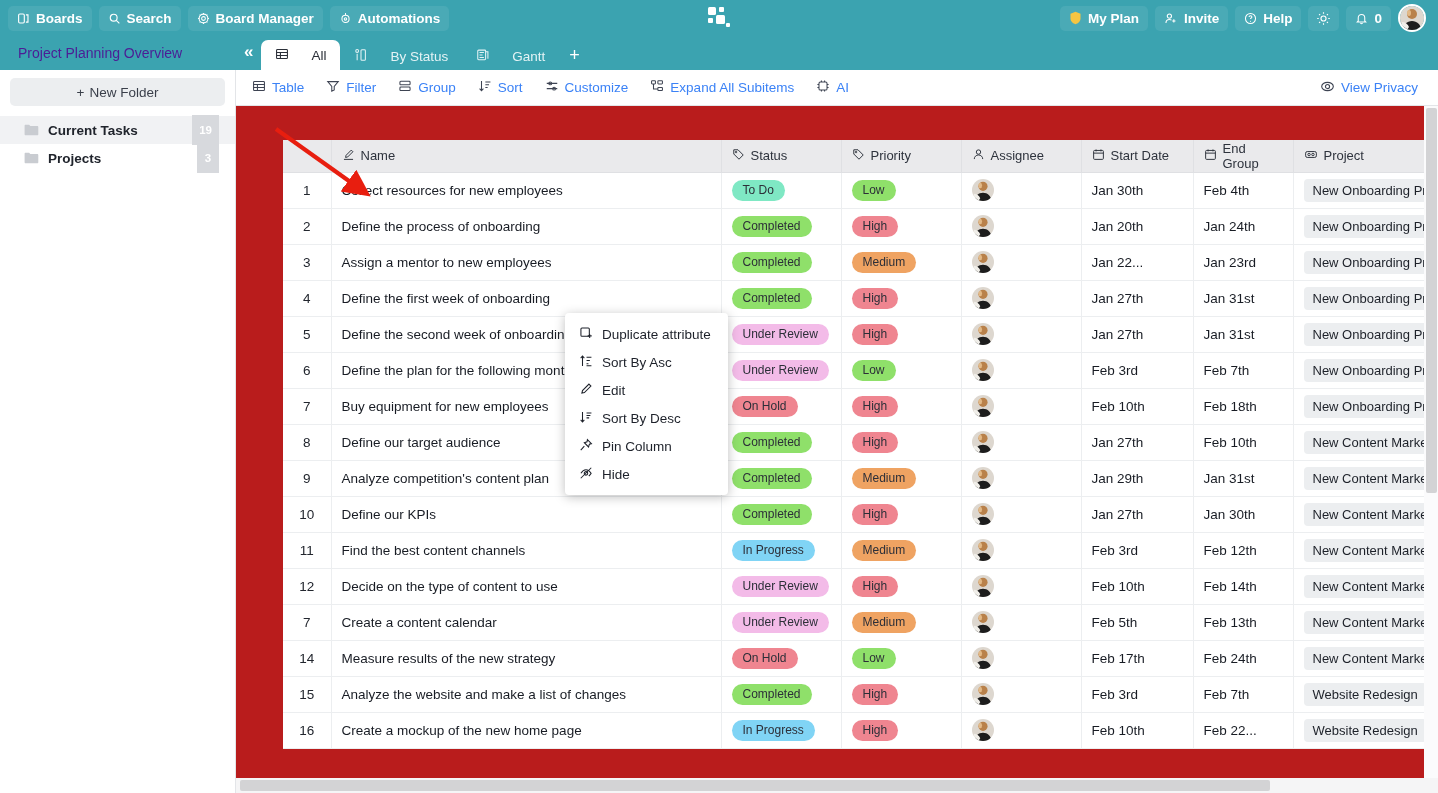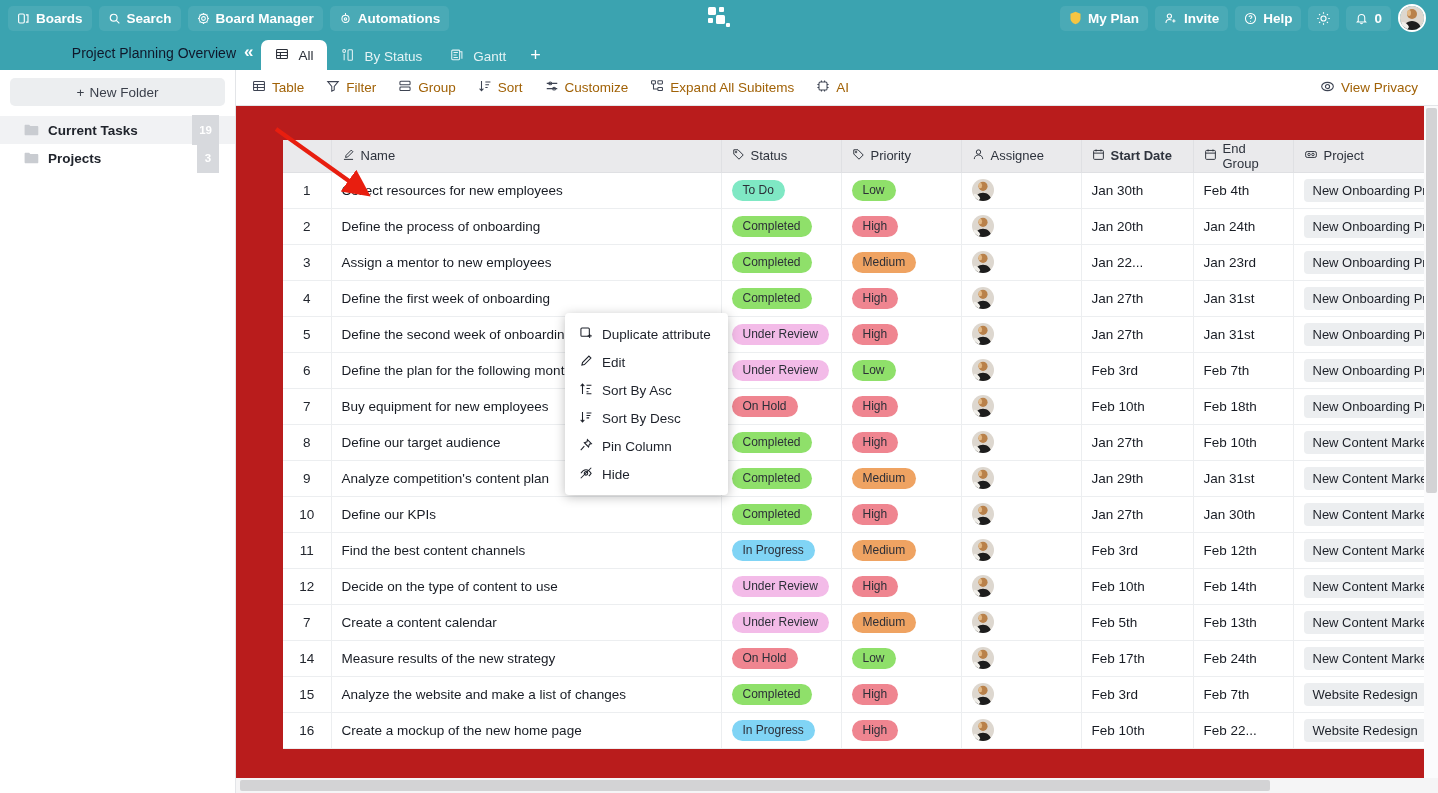--- a/index.html
+++ b/index.html
@@ -29,29 +29,29 @@
     width: 28px; height: 28px; border-radius: 50%; overflow: hidden;
     border: 2px solid #ffffff; flex: 0 0 auto;
   }
 
   
   .tabbar {
     height: 34px; background: #3ba3b0; display: flex; align-items: flex-end;
     position: relative;
   }
   .board-title {
-    width: 236px; color: #0f172a; font-size: 14px; padding-left: 18px;
-    height: 34px; line-height: 34px; flex: 0 0 236px; text-align: right;
+    width: 236px; color: #4c1d95; font-size: 14px; padding-left: 18px;
+    height: 34px; line-height: 34px; flex: 0 0 236px;
   }
   .collapse-btn {
     color: #ffffff; font-size: 17px; font-weight: bold; padding: 0 8px;
     height: 34px; line-height: 32px; cursor: pointer; flex:0 0 auto;
   }
   .tab {
-    display: flex; align-items: center; gap: 9px; color: #e4f3f5;
+    display: flex; align-items: center; gap: 22px; color: #e4f3f5;
     font-size: 13.5px; height: 28px; padding: 0 14px; cursor: pointer;
     white-space: nowrap;
   }
   .tab.active {
     background: #ffffff; color: #2b2f38; border-radius: 7px 7px 0 0;
     height: 30px; font-weight: normal;
   }
   .tab-plus { color: #ffffff; font-size: 18px; padding: 0 10px; height: 28px;
     line-height: 26px; cursor: pointer; }
 
@@ -80,42 +80,42 @@
 
   
   .main { flex: 1; display: flex; flex-direction: column; position: relative;
     overflow: hidden; }
   .toolbar {
     height: 36px; display: flex; align-items: center; padding-left: 16px;
     border-bottom: 1px solid #e3e5e8; background: #ffffff;
   }
   .tool {
     display: flex; align-items: center; gap: 6px; font-size: 13.5px;
-    color: #a16207; margin-right: 22px; cursor: pointer; white-space: nowrap;
+    color: #3b82f6; margin-right: 22px; cursor: pointer; white-space: nowrap;
   }
   .tool-right { margin-left: auto; margin-right: 20px; }
 
   
   .tablewrap { flex: 1; background: #b91c1c; position: relative; overflow: hidden; }
   .tablearea { position: absolute; left: 0; top: 34px; right: 0; bottom: 0; }
   table { border-collapse: collapse; table-layout: fixed; width: 1330px;
     margin-left: 47px; background: #ffffff; }
   thead th {
     background: #eaeaec; height: 32px; font-size: 13px; font-weight: normal;
     color: #2e333d; text-align: left; padding: 0 10px;
     border-right: 1px solid #dfe0e3; border-bottom: 1px solid #dfe0e3;
     vertical-align: middle;
   }
   thead th .hcell { display: flex; align-items: center; gap: 6px; }
   th.c-idx { width: 48px; padding: 0; }
   th.c-name { width: 390px; }
   th.c-status { width: 120px; }
   th.c-priority { width: 120px; }
   th.c-assignee { width: 120px; }
-  th.c-start { width: 112px; font-weight: bold; }
+  th.c-start { width: 112px; }
   th.c-end { width: 100px; }
   th.c-project { width: 320px; }
 
   tbody td {
     height: 36px; font-size: 13.5px; color: #181c24; padding: 0 10px;
     border-right: 1px solid #eceef0; border-bottom: 1px solid #eceef0;
     vertical-align: middle; background: #ffffff; white-space: nowrap;
     overflow: hidden;
   }
   td.idx { width: 48px; text-align: center; color: #22262e; padding: 0;
@@ -810,30 +810,30 @@
       <div class="ctxmenu" id="ctxmenu">
           <div class="ctxitem">
             <span><svg width="14" height="14" viewBox="0 0 16 16" fill="none" stroke="#1d212a" stroke-width="1.2">
                 <rect x="2.2" y="2.2" width="9.6" height="9.6" rx="1.2"></rect>
                 <path d="M12.2 9v4.6M9.9 11.3h4.6"></path>
               </svg></span>
             <span>Duplicate attribute</span>
           </div>
           <div class="ctxitem">
             <span><svg width="14" height="14" viewBox="0 0 16 16" fill="none" stroke="#1d212a" stroke-width="1.2">
-                <path d="M11.4 2.4l2.2 2.2-7.4 7.4-2.9.7.7-2.9z"></path>
-              </svg></span>
-            <span>Edit</span>
-          </div>
-          <div class="ctxitem">
-            <span><svg width="14" height="14" viewBox="0 0 16 16" fill="none" stroke="#1d212a" stroke-width="1.2">
                 <path d="M4 13.6V2.4M1.9 4.6L4 2.4l2.1 2.2"></path>
                 <path d="M8.6 3.6h5.6M8.6 7.4h3.8M8.6 11.2h2.2M8.6 13.4h5.6"></path>
               </svg></span>
             <span>Sort By Asc</span>
+          </div>
+          <div class="ctxitem">
+            <span><svg width="14" height="14" viewBox="0 0 16 16" fill="none" stroke="#1d212a" stroke-width="1.2">
+                <path d="M11.4 2.4l2.2 2.2-7.4 7.4-2.9.7.7-2.9z"></path>
+              </svg></span>
+            <span>Edit</span>
           </div>
           <div class="ctxitem">
             <span><svg width="14" height="14" viewBox="0 0 16 16" fill="none" stroke="#1d212a" stroke-width="1.2">
                 <path d="M4 2.4v11.2M1.9 11.4L4 13.6l2.1-2.2"></path>
                 <path d="M8.6 3.4h5.6M8.6 6.2h4.4M8.6 9h3"></path>
               </svg></span>
             <span>Sort By Desc</span>
           </div>
           <div class="ctxitem">
             <span><svg width="14" height="14" viewBox="0 0 16 16" fill="none" stroke="#1d212a" stroke-width="1.2">

